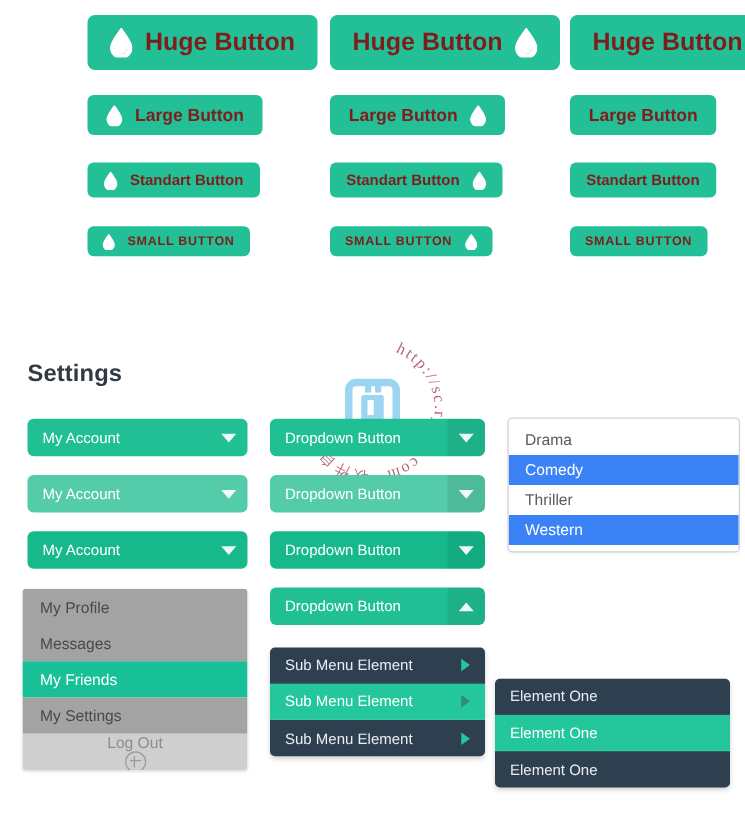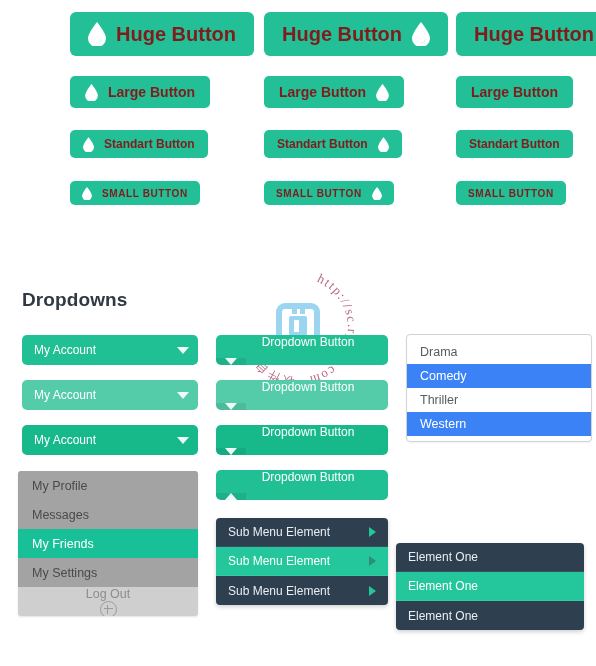--- a/index.html
+++ b/index.html
@@ -102,21 +102,21 @@
     border-right: 6px solid transparent;
   }
   .caret-down { border-top: 7px solid rgba(255,255,255,.92); }
   .caret-up   { border-bottom: 7px solid rgba(255,255,255,.92); }
 
   .tone-1 { background: #21bf94; }
   .tone-2 { background: #55cca9; }
   .tone-3 { background: #17b98b; }
 
   
-  .dd-split { width: 172px; flex-direction: column; }
+  .dd-split { width: 172px; }
   .dd-split .dd-caret { background: rgba(0,0,0,.07); }
   .dd-split.tone-2 .dd-caret { background: rgba(0,0,0,.085); }
 
   
   .menu-light {
     position: absolute;
     width: 180px;
     background: #f7f7f7;
     border-radius: 3px;
     overflow: hidden;
@@ -317,21 +317,21 @@
 <button class="btn btn-large abs" style="left:408px; top:76px;">
   <span class="lbl">Large Button</span>
 </button>
 <button class="btn btn-standard abs" style="left:408px; top:130px;">
   <span class="lbl">Standart Button</span>
 </button>
 <button class="btn btn-small abs" style="left:408px; top:181px;">
   <span class="lbl">SMALL BUTTON</span>
 </button>
 
-<div class="section-title">Dropdowns</div>
+<div class="section-title">Settings</div>
 
 <div class="watermark">
   <svg viewBox="0 0 124 124" width="124" height="124">
     <defs>
       <path id="ring" d="M 62,62 m -50,0 a 50,50 0 1,1 100,0 a 50,50 0 1,1 -100,0"></path>
     </defs>
     <g opacity="0.85">
       <rect x="43" y="40" width="38" height="40" rx="6" fill="none" stroke="#7fc9ec" stroke-width="6"></rect>
       <rect x="53" y="50" width="18" height="20" rx="2" fill="#7fc9ec"></rect>
       <rect x="58" y="54" width="5" height="12" fill="#ffffff"></rect>

